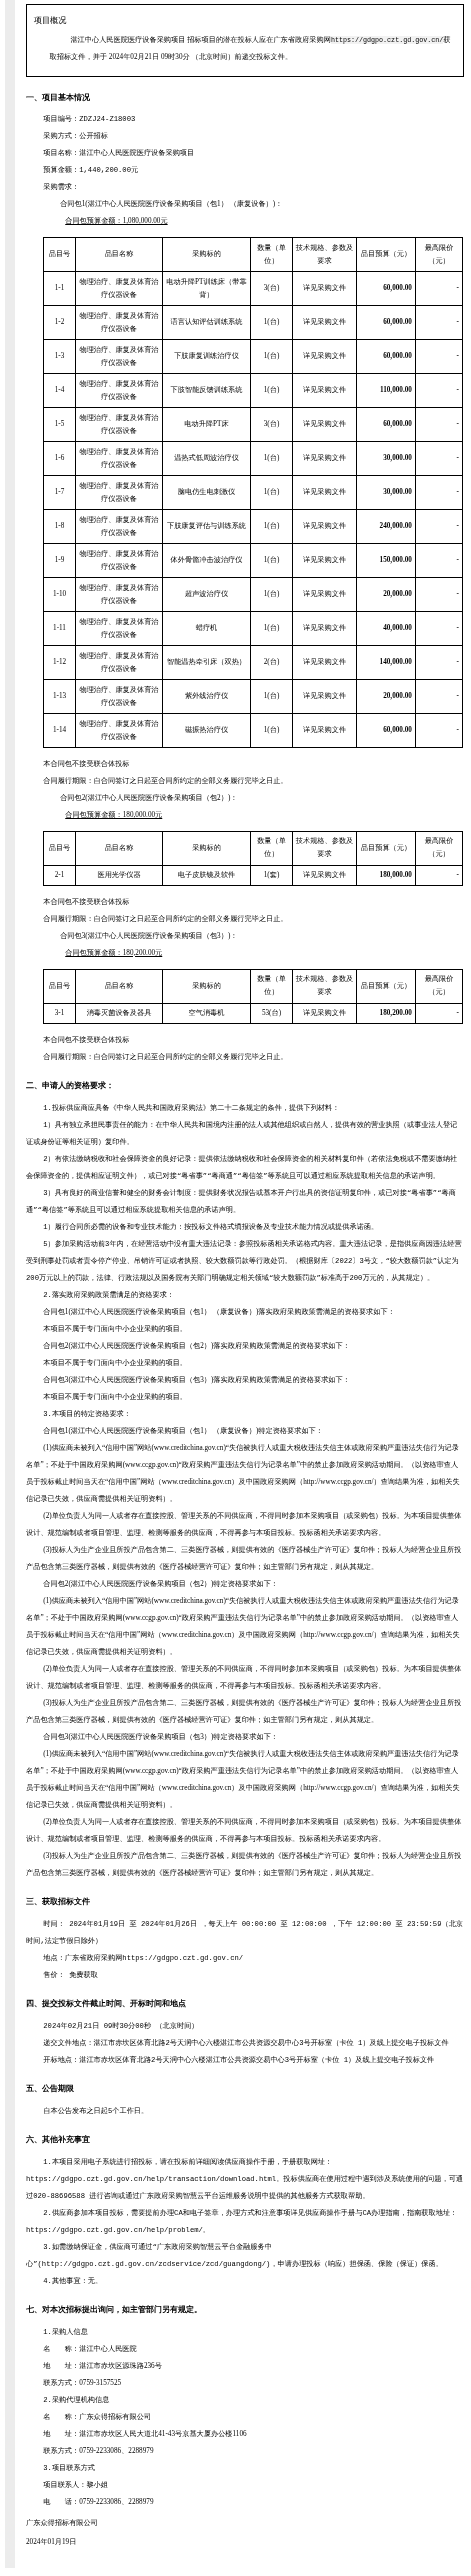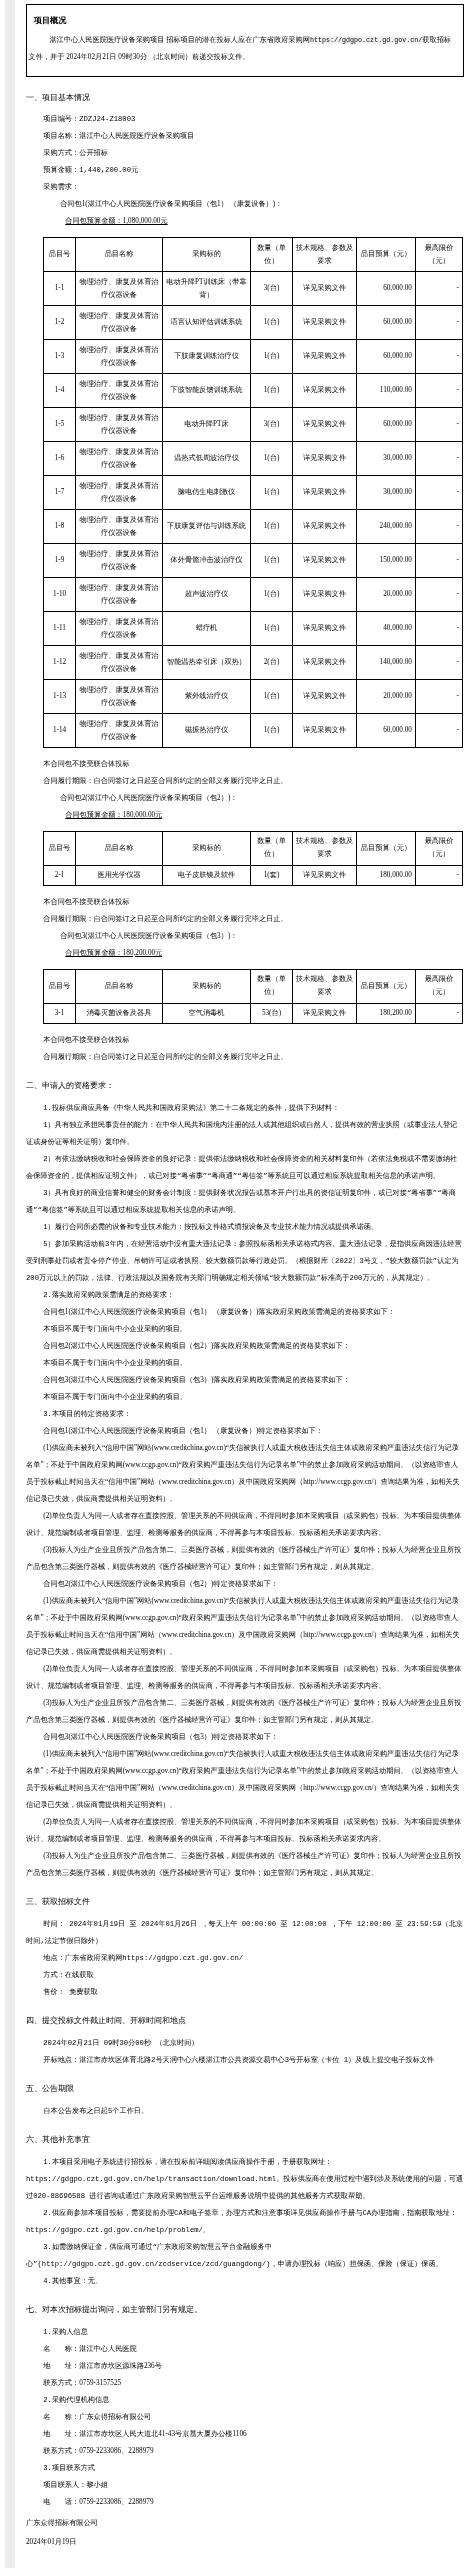--- a/index.html
+++ b/index.html
@@ -2,56 +2,56 @@
 <html style="font-size:8.2px"><head>
 <meta charset="utf-8">
 <style>
   html,body { margin:0; padding:0; background:#ffffff; }
   body { position:relative; color:#000; font-family:"Liberation Serif","DejaVu Serif",serif; font-size:7.2px; }
   .gutter { position:absolute; left:5.2px; top:0; bottom:0; width:10.3px; background:#ececec; }
   .page { margin:0 0 0 26px; width:438px; padding:4.1px 0 15.5px 0; }
 
   
   .overview-box { border:0.5px solid #000; padding:5.2px 6.2px 10.3px 1.5px; }
-  .overview-title { font-weight:bold; font-size:8.2px; line-height:21.6px; padding-left:5.2px; }
-  .overview-text { margin:0; line-height:17px; text-indent:2.9em; }
+  .overview-title { font-weight:normal; font-size:8.2px; line-height:21.6px; padding-left:5.2px; }
+  .overview-text { margin:0; line-height:17px; text-indent:2.9em;padding-left:21px; }
   .hl { background:#f2f2f2; font-family:"Liberation Mono","DejaVu Sans Mono",monospace; font-size:6.7px; }
 
-  h2 { font-size:8px; font-weight:normal; margin:12.4px 0 6.2px 0; line-height:15.5px; }
+  h2 { font-size:8px; font-weight:bold; margin:12.4px 0 6.2px 0; line-height:15.5px; }
 
   p, .para p { margin:0; line-height:17px; }
   .p1 { text-indent:2.4em;font-family:Liberation Mono, monospace; }
   .p2 { margin-left:2.35em; text-indent:2.4em; }
   .p2b { margin-left:2.35em; text-indent:3.1em;text-decoration:underline; }
 
   table { border-collapse:collapse; table-layout:fixed; width:419px; margin:7.2px 0 7.2px 17px; }
   th, td { border:0.5px solid #000; text-align:center; vertical-align:middle;
            padding:3.1px 2.1px; line-height:13.4px; font-size:7.2px; font-weight:normal;
            word-break:break-all; }
-  td.num { text-align:right; padding-right:3.1px; }
+  td.num { text-align:right; padding-right:3.1px;font-weight:bold; }
 
   .sign { padding-right:4.1px; line-height:19px; margin-top:3px; }
 </style>
 </head>
 <body>
 
 <div class="gutter"></div>
 
 <div class="page">
 
   <div class="overview-box">
     <div class="overview-title">项目概况</div>
     <p class="overview-text"><span>湛江中心人民医院医疗设备采购项目 招标项目的潜在投标人应在广东省政府采购网</span><span class="hl">https://gdgpo.czt.gd.gov.cn/</span><span>获取招标文件，并于 2024年02月21日 09时30分 （北京时间）前递交投标文件。</span></p>
   </div>
 
   <h2>一、项目基本情况</h2>
   <div class="para">
       <p class="p1">项目编号：ZDZJ24-Z18003</p>
+      <p class="p1">采购方式：公开招标</p>
       <p class="p1">项目名称：湛江中心人民医院医疗设备采购项目</p>
-      <p class="p1">采购方式：公开招标</p>
       <p class="p1">预算金额：1,440,200.00元</p>
       <p class="p1">采购需求：</p>
     </div>
 
   <div>
     <p class="p2">合同包1(湛江中心人民医院医疗设备采购项目（包1） （康复设备）)：</p>
     <p class="p2b">合同包预算金额：1,080,000.00元</p>
     <table>
       <colgroup>
         <col style="width:32px">
@@ -319,27 +319,27 @@
       <p class="p2">合同包3(湛江中心人民医院医疗设备采购项目（包3）)特定资格要求如下：</p>
       <p class="p2">(1)供应商未被列入“信用中国”网站(www.creditchina.gov.cn)“失信被执行人或重大税收违法失信主体或政府采购严重违法失信行为记录名单”；不处于中国政府采购网(www.ccgp.gov.cn)“政府采购严重违法失信行为记录名单”中的禁止参加政府采购活动期间。（以资格审查人员于投标截止时间当天在“信用中国”网站（www.creditchina.gov.cn）及中国政府采购网（http://www.ccgp.gov.cn/）查询结果为准，如相关失信记录已失效，供应商需提供相关证明资料）。</p>
       <p class="p2">(2)单位负责人为同一人或者存在直接控股、管理关系的不同供应商，不得同时参加本采购项目（或采购包）投标。为本项目提供整体设计、规范编制或者项目管理、监理、检测等服务的供应商，不得再参与本项目投标。投标函相关承诺要求内容。</p>
       <p class="p2">(3)投标人为生产企业且所投产品包含第二、三类医疗器械，则提供有效的《医疗器械生产许可证》复印件；投标人为经营企业且所投产品包含第三类医疗器械，则提供有效的《医疗器械经营许可证》复印件；如主管部门另有规定，则从其规定。</p>
     </div>
 
   <h2>三、获取招标文件</h2>
   <div class="para">
       <p class="p1">时间： 2024年01月19日 至 2024年01月26日 ，每天上午 00:00:00 至 12:00:00 ，下午 12:00:00 至 23:59:59（北京时间,法定节假日除外）</p>
       <p class="p1">地点：广东省政府采购网https://gdgpo.czt.gd.gov.cn/</p>
-      <p class="p1">方式：在线获取</p>
       <p class="p1">售价： 免费获取</p>
     </div>
 
   <h2>四、提交投标文件截止时间、开标时间和地点</h2>
   <div class="para">
       <p class="p1">2024年02月21日 09时30分00秒 （北京时间）</p>
+      <p class="p1">递交文件地点：湛江市赤坎区体育北路2号天润中心六楼湛江市公共资源交易中心3号开标室（卡位 1）及线上提交电子投标文件</p>
       <p class="p1">开标地点：湛江市赤坎区体育北路2号天润中心六楼湛江市公共资源交易中心3号开标室（卡位 1）及线上提交电子投标文件</p>
     </div>
 
   <h2>五、公告期限</h2>
   <div class="para">
       <p class="p1">自本公告发布之日起5个工作日。</p>
     </div>
 
   <h2>六、其他补充事宜</h2>
   <div class="para">

